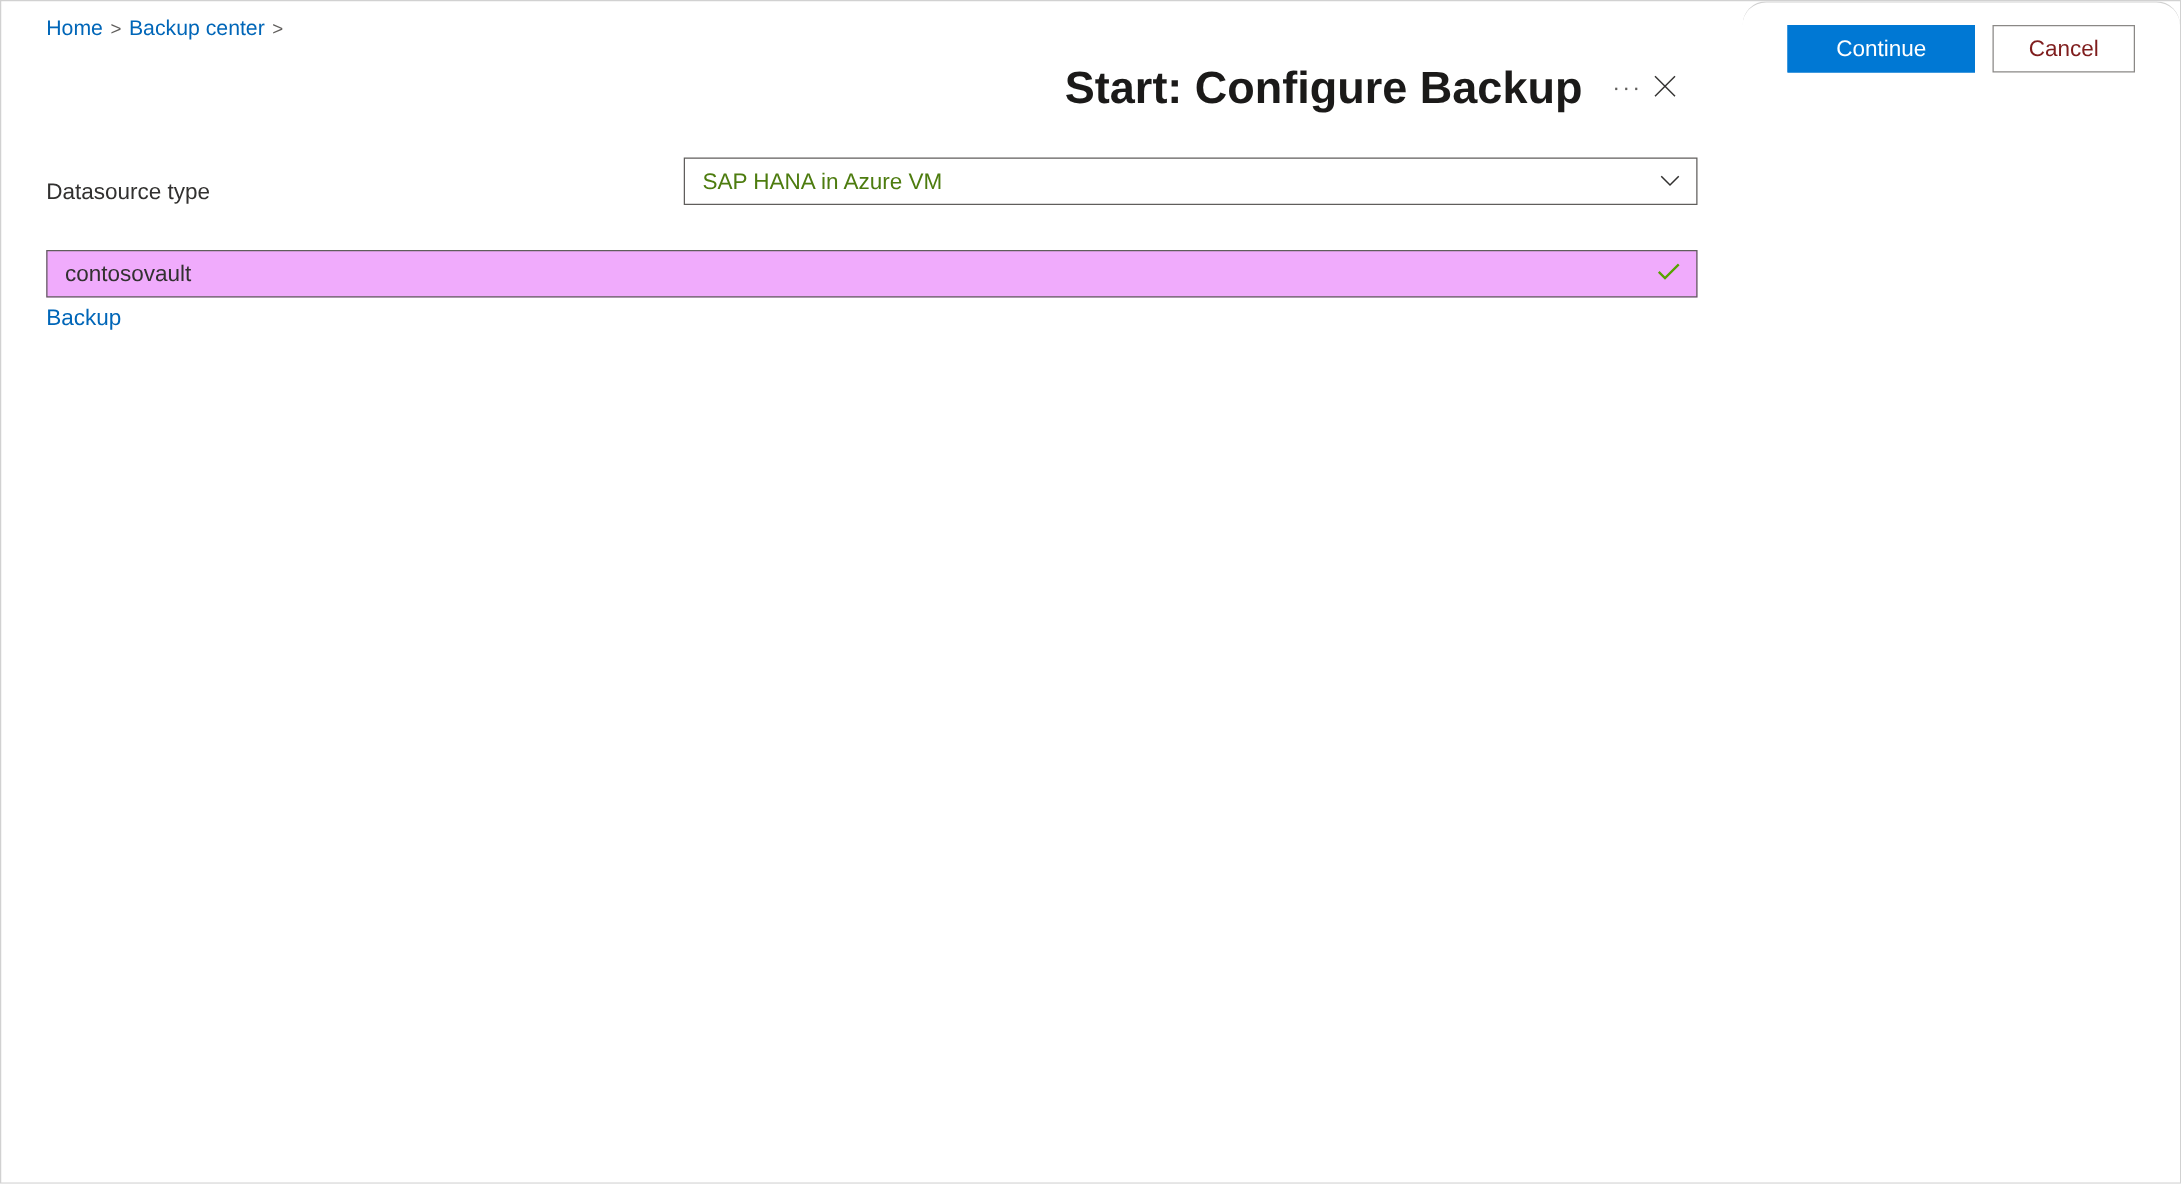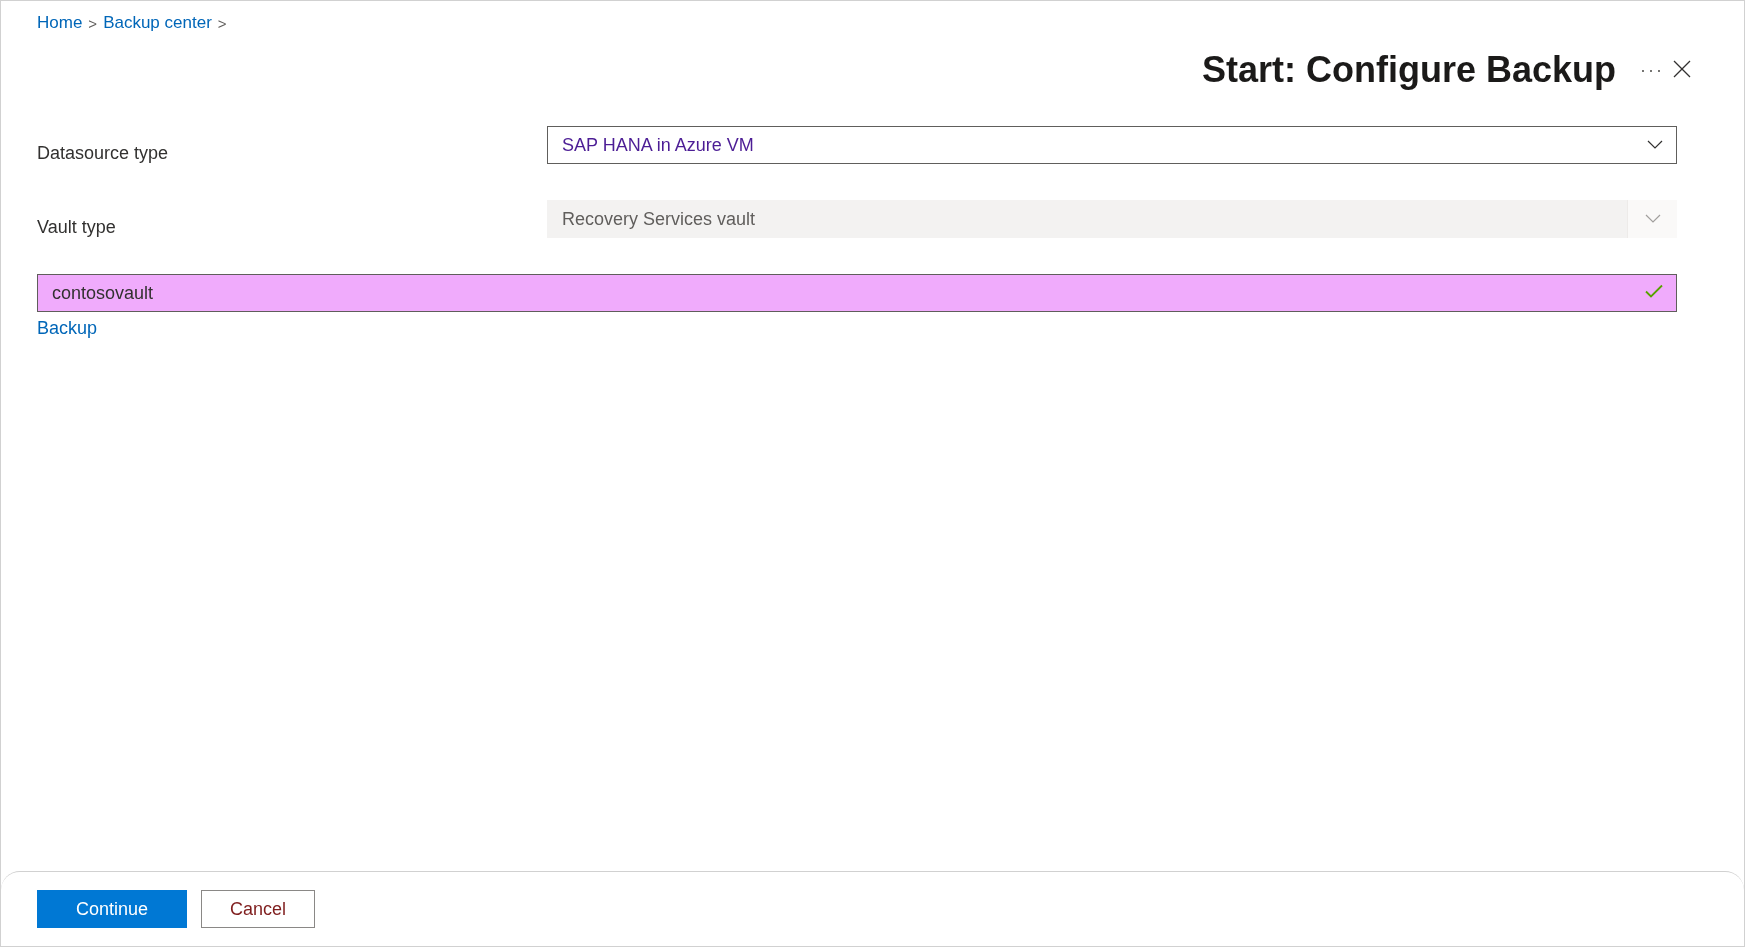--- a/index.html
+++ b/index.html
@@ -12,21 +12,21 @@
       font-size: 14px;
       color: #323130;
       background: #ffffff;
       width: 1745px;
     }
     .container {
       border: 1px solid #d1d1d1;
       width: 100%;
       height: 947px;
       display: flex;
-      flex-direction: column;
+      flex-direction: row;
     }
     .content {
       flex: 1;
       padding: 12px 36px 0 36px;
       overflow: hidden;
     }
     .breadcrumb {
       display: flex;
       align-items: center;
       font-size: 17px;
@@ -104,21 +104,21 @@
       position: relative;
       width: 100%;
     }
     .select-box {
       width: 100%;
       height: 38px;
       border: 1px solid #605e5c;
       background: #ffffff;
       padding: 0 40px 0 14px;
       font-size: 18px;
-      color: #4c1d95;
+      color: #4d7c0f;
       display: flex;
       align-items: center;
       cursor: pointer;
     }
     .select-box.disabled {
       background: #f3f2f1;
       border-color: #f3f2f1;
       color: #605e5c;
       cursor: default;
     }
@@ -240,33 +240,20 @@
             <div class="select-box">SAP HANA in Azure VM</div>
             <span class="chevron">
               <svg viewBox="0 0 16 10">
                   <polyline points="1,1 8,8 15,1"></polyline>
                 </svg>
             </span>
           </div>
         </div>
       </div>
 
-      <div class="form-row">
-        <div class="label-col">Vault type</div>
-        <div class="control-col">
-          <div class="select-wrap">
-            <div class="select-box disabled">Recovery Services vault</div>
-            <span class="chevron-box-disabled">
-               <svg viewBox="0 0 16 10" width="16" height="10" style="stroke:#a19f9d;fill:none;stroke-width:1.2">
-                  <polyline points="1,1 8,8 15,1"></polyline>
-                </svg>
-            </span>
-          </div>
-        </div>
-      </div>
 
       <div class="form-row">
         <div class="control-col">
           <div class="input-valid">
             <input type="text" class="text-input" value="contosovault" style="">
             <span class="check-icon">
               <svg viewBox="0 0 18 14">
                   <polyline points="1,7 6,12 17,1"></polyline>
                 </svg>
             </span>

